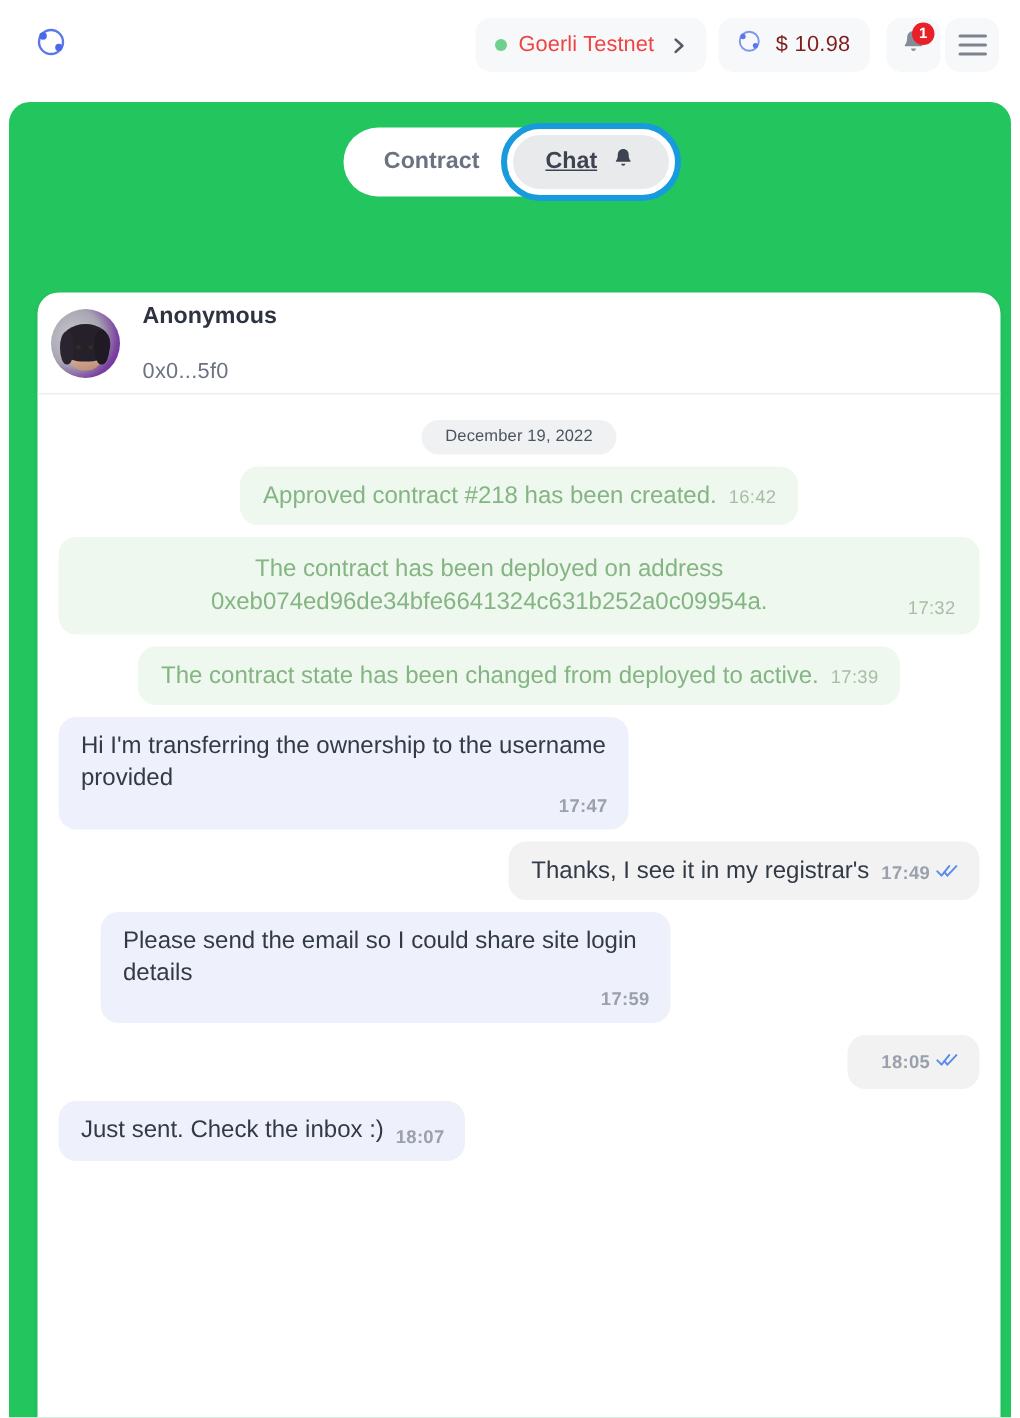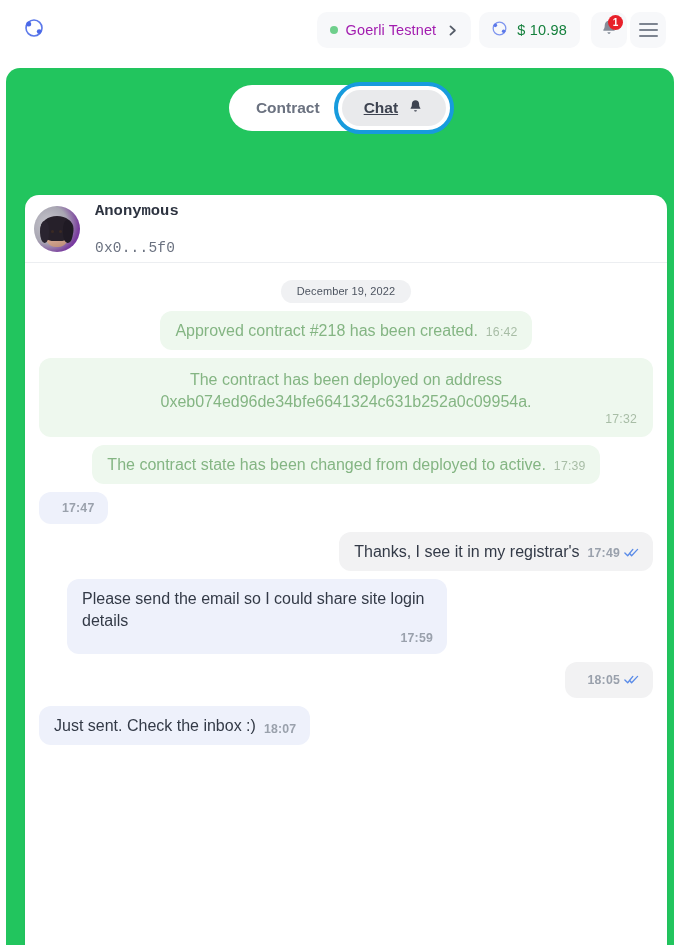--- a/index.html
+++ b/index.html
@@ -62,37 +62,37 @@
     margin-right: 8px;
   }
   .net-dot {
     width: 8px; height: 8px;
     border-radius: 50%;
     background: #6fcf8c;
     flex: 0 0 auto;
   }
   .net-label {
     font-size: 14.5px;
-    color: #a21caf;
+    color: #ef4444;
     letter-spacing: 0.1px;
     white-space: nowrap;
   }
   .net-chevron {
     display: flex; align-items: center; justify-content: center;
     margin-left: 2px;
   }
 
   .balance-pill {
     padding: 0 13px 0 11px;
     gap: 8px;
     margin-right: 8px;
   }
   .balance-label {
     font-size: 14.5px;
-    color: #15803d;
+    color: #7f1d1d;
     white-space: nowrap;
     letter-spacing: 0.2px;
   }
 
   .icon-btn {
     width: 36px; height: 36px;
     border-radius: 10px;
     background: #f7f8fa;
     display: flex; align-items: center; justify-content: center;
     position: relative;
@@ -232,21 +232,21 @@
     position: absolute;
     right: 7px; top: 32%;
     width: 10px; height: 23px;
     border-radius: 40% 50% 50% 45%;
     background: #1f1a24;
   }
   .av-eye { position:absolute; width:3px; height:3px; border-radius:50%; background:#3a2a24; top:53%; }
   .av-eye.l { left: 38%; }
   .av-eye.r { left: 55%; }
 
-  .who { display: flex; flex-direction: column; justify-content: center; gap: 20px; font-family: Liberation Mono, monospace; }
+  .who { display: flex; flex-direction: column; justify-content: center; gap: 20px; }
   .who-name {
     font-size: 15.5px;
     color: #2d3340;
     font-weight: bold;
   }
   .who-addr {
     font-size: 14.5px;
     color: #6b7280;
     letter-spacing: 0.2px;
   }
@@ -300,21 +300,20 @@
   .bubble.system .time { color: #a8bda6; }
   .bubble.system.wide {
     width: 100%;
     padding: 11px 16px 11px 16px;
   }
   .sys-inline { display: inline; }
   .sys-wide-inner {
     display: flex;
     align-items: flex-end;
     justify-content: center;
-    flex-direction: column;
   }
   .sys-wide-text { flex: 1 1 auto; text-align: center; }
   .sys-wide-time { flex: 0 0 auto; align-self: flex-end; }
 
   
   .bubble.in {
     background: #eef1fb;
   }
   .bubble.in .txt { color: #333a47; }
 
@@ -458,20 +457,21 @@
 
         <div class="row center">
           <div class="bubble system">
             <span class="txt sys-inline">The contract state has been changed from deployed to active.</span><span class="time">17:39</span>
           </div>
         </div>
 
         <div class="row left">
           <div class="bubble in" style="max-width:380px;">
             <div class="bubble-flow justify-end">
+              <span class="txt">Hi I'm transferring the ownership to the username provided</span>
               <span class="meta">
                   <span class="time">17:47</span>
                 </span>
             </div>
           </div>
         </div>
 
         <div class="row right">
           <div class="bubble out">
             <div class="bubble-flow">

